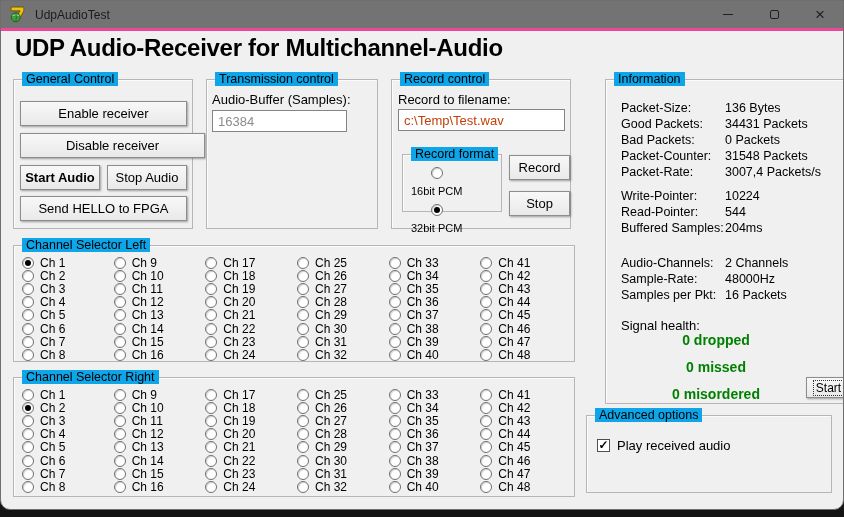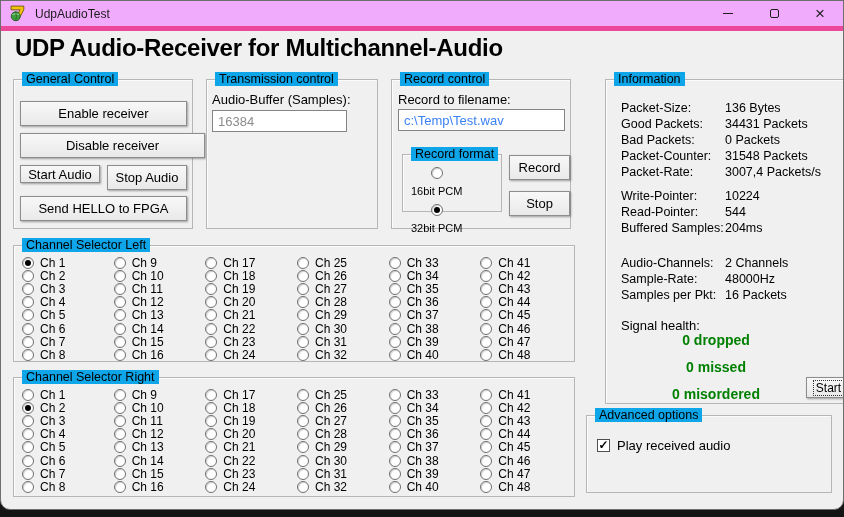--- a/index.html
+++ b/index.html
@@ -17,22 +17,22 @@
     border:1px solid #6e6e6e;
     border-radius:0 0 10px 10px;
     overflow:hidden;
   }
   .taskbar-strip {
     position:absolute; left:0; bottom:0; width:844px; height:7px;
     background:#141414;
   }
   
   .titlebar {
-    height:30px; background:#f0abfc; display:flex; align-items:center;
-    border-bottom:5px solid #ec4899;
+    height:30px; background:#737373; display:flex; align-items:center;
+    border-bottom:3px solid #ec4899;
   }
   .app-icon { width:17px; height:17px; margin-left:9px; flex:none; }
   .title-text { margin-left:8px; font-size:12px; color:#1b1b1b; }
   .win-controls { margin-left:auto; display:flex; height:100%; }
   .win-btn { width:46px; height:100%; display:flex; align-items:center; justify-content:center; color:#1f1f1f; }
   .glyph-min { width:10px; height:1px; background:#1f1f1f; display:block; }
   .glyph-max { width:9px; height:9px; border:1px solid #1f1f1f; border-radius:2px; display:block; }
   .glyph-close { font-size:17px; font-weight:400; line-height:1; }
   
   .heading {
@@ -62,35 +62,35 @@
     position:absolute;
     background:linear-gradient(#f8f8f8,#e9e9e9);
     border:1px solid #8d8d8d;
     box-shadow:1px 1px 2px rgba(0,0,0,.35);
     font-family:inherit; font-size:13px; color:#000;
     display:flex; align-items:center; justify-content:center;
     cursor:default;
   }
   #btn-enable  { left:6px;  top:21px;  width:167px; height:25px; }
   #btn-disable { left:6px;  top:53px;  width:185px; height:25px; }
-  #btn-start   { left:6px;  top:85px;  width:80px;  height:18px; }
+  #btn-start   { left:6px;  top:85px;  width:80px;  height:25px;font-weight:bold; }
   #btn-stopa   { left:93px; top:85px;  width:80px;  height:25px; }
   #btn-hello   { left:6px;  top:116px; width:167px; height:25px; }
   #btn-record  { left:117px; top:75px;  width:61px; height:25px; }
   #btn-stop    { left:117px; top:111px; width:61px; height:25px; }
   #btn-reset   { right:5px; top:297px; width:45px; height:21px; font-size:12px; }
   .focus-rect  { outline:1px dotted #333; padding:0 2px; }
   
   .textbox {
     position:absolute;
     background:#fff; border:1px solid #848484;
     font-family:inherit; font-size:13px; padding:0 5px; height:22px;
   }
   #audio-buffer-input { left:5px; top:30px; width:135px; color:#8b8b8b; }
-  #filename-input     { left:6px; top:29px; width:167px; color:#3b82f6; }
+  #filename-input     { left:6px; top:29px; width:167px; color:#c2410c; }
   .field-label { position:absolute; font-size:13px; white-space:nowrap; }
   #tc-label { left:5px; top:12px; }
   #rc-label { left:6px; top:12px; }
   
   .radio-item { display:flex; align-items:center; gap:6px; }
   .radio {
     width:12px; height:12px; border-radius:50%; flex:none;
     border:1px solid #6f6f6f; background:#fff; position:relative;
     box-shadow:inset 1px 1px 1px rgba(0,0,0,.18);
   }

